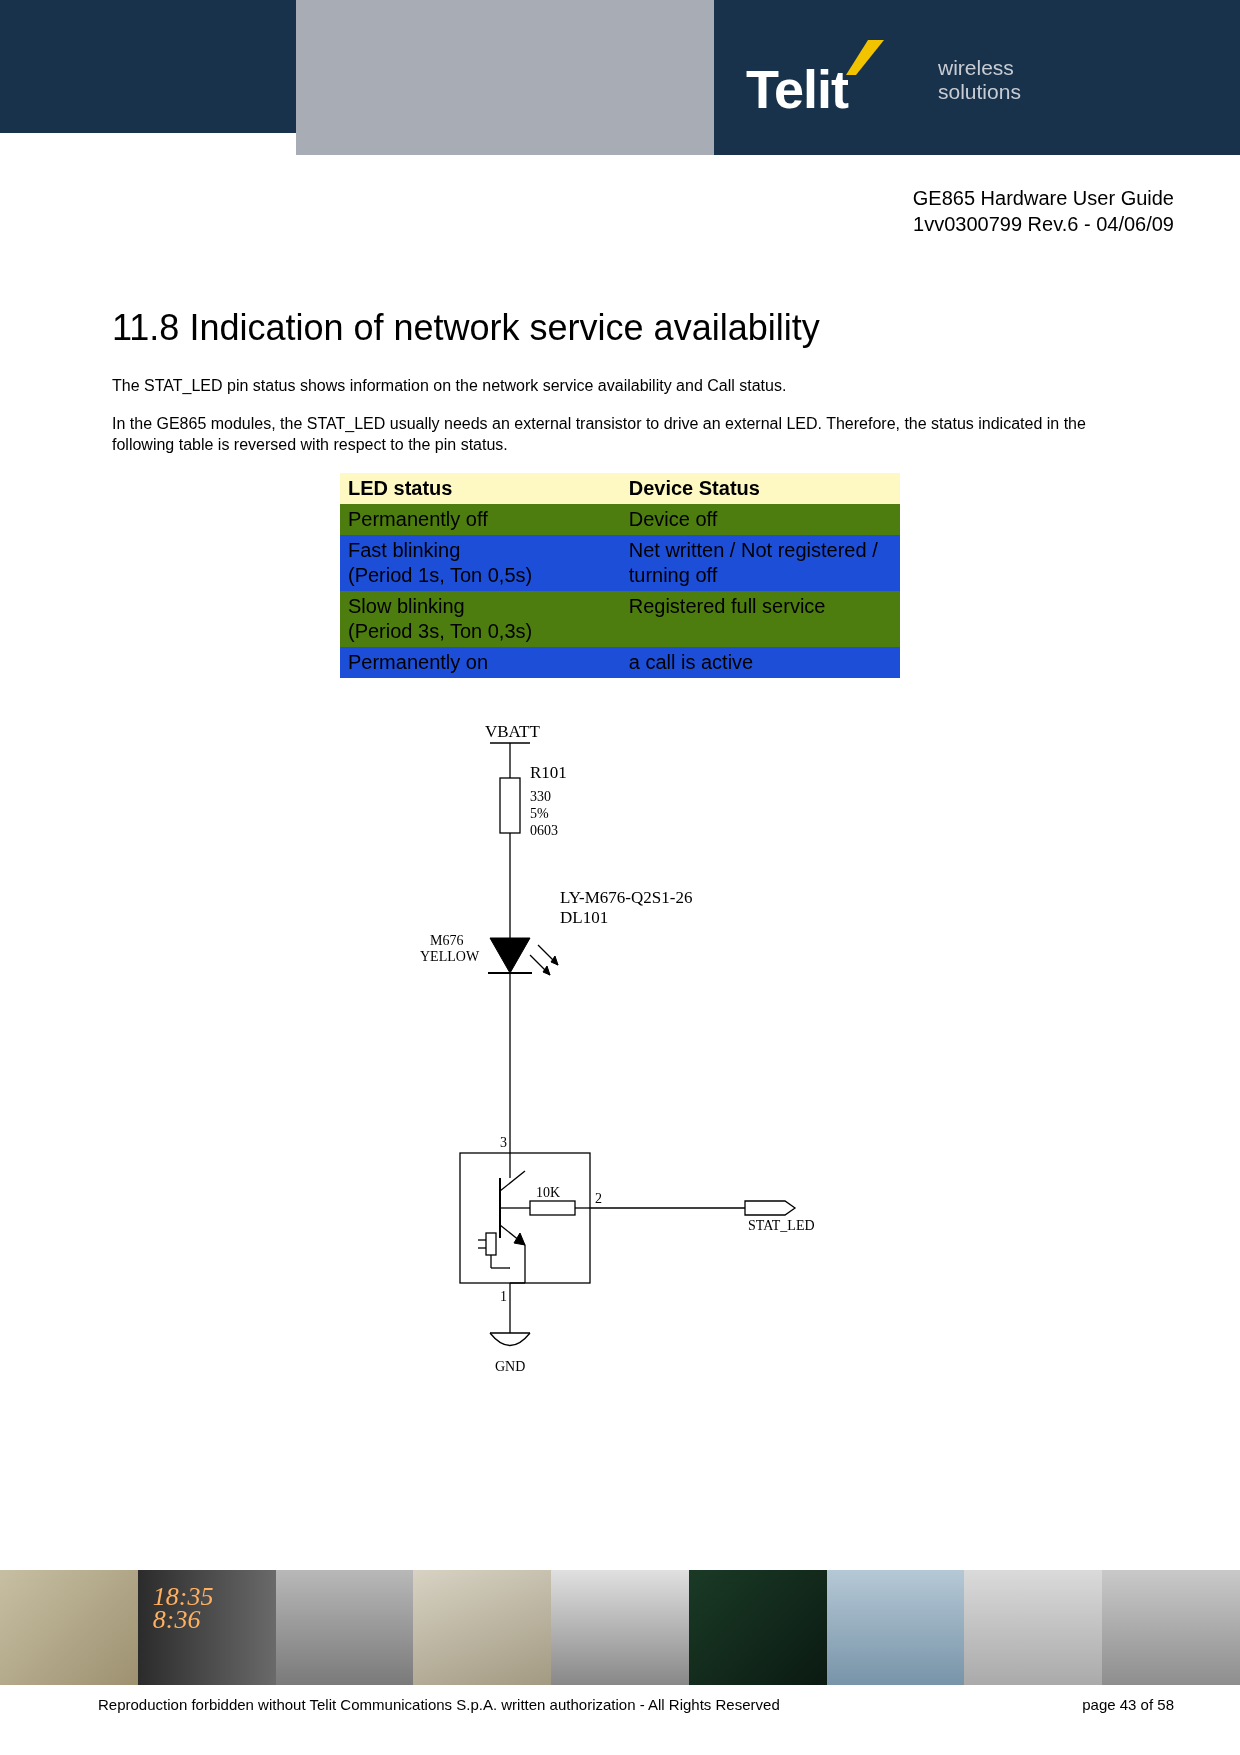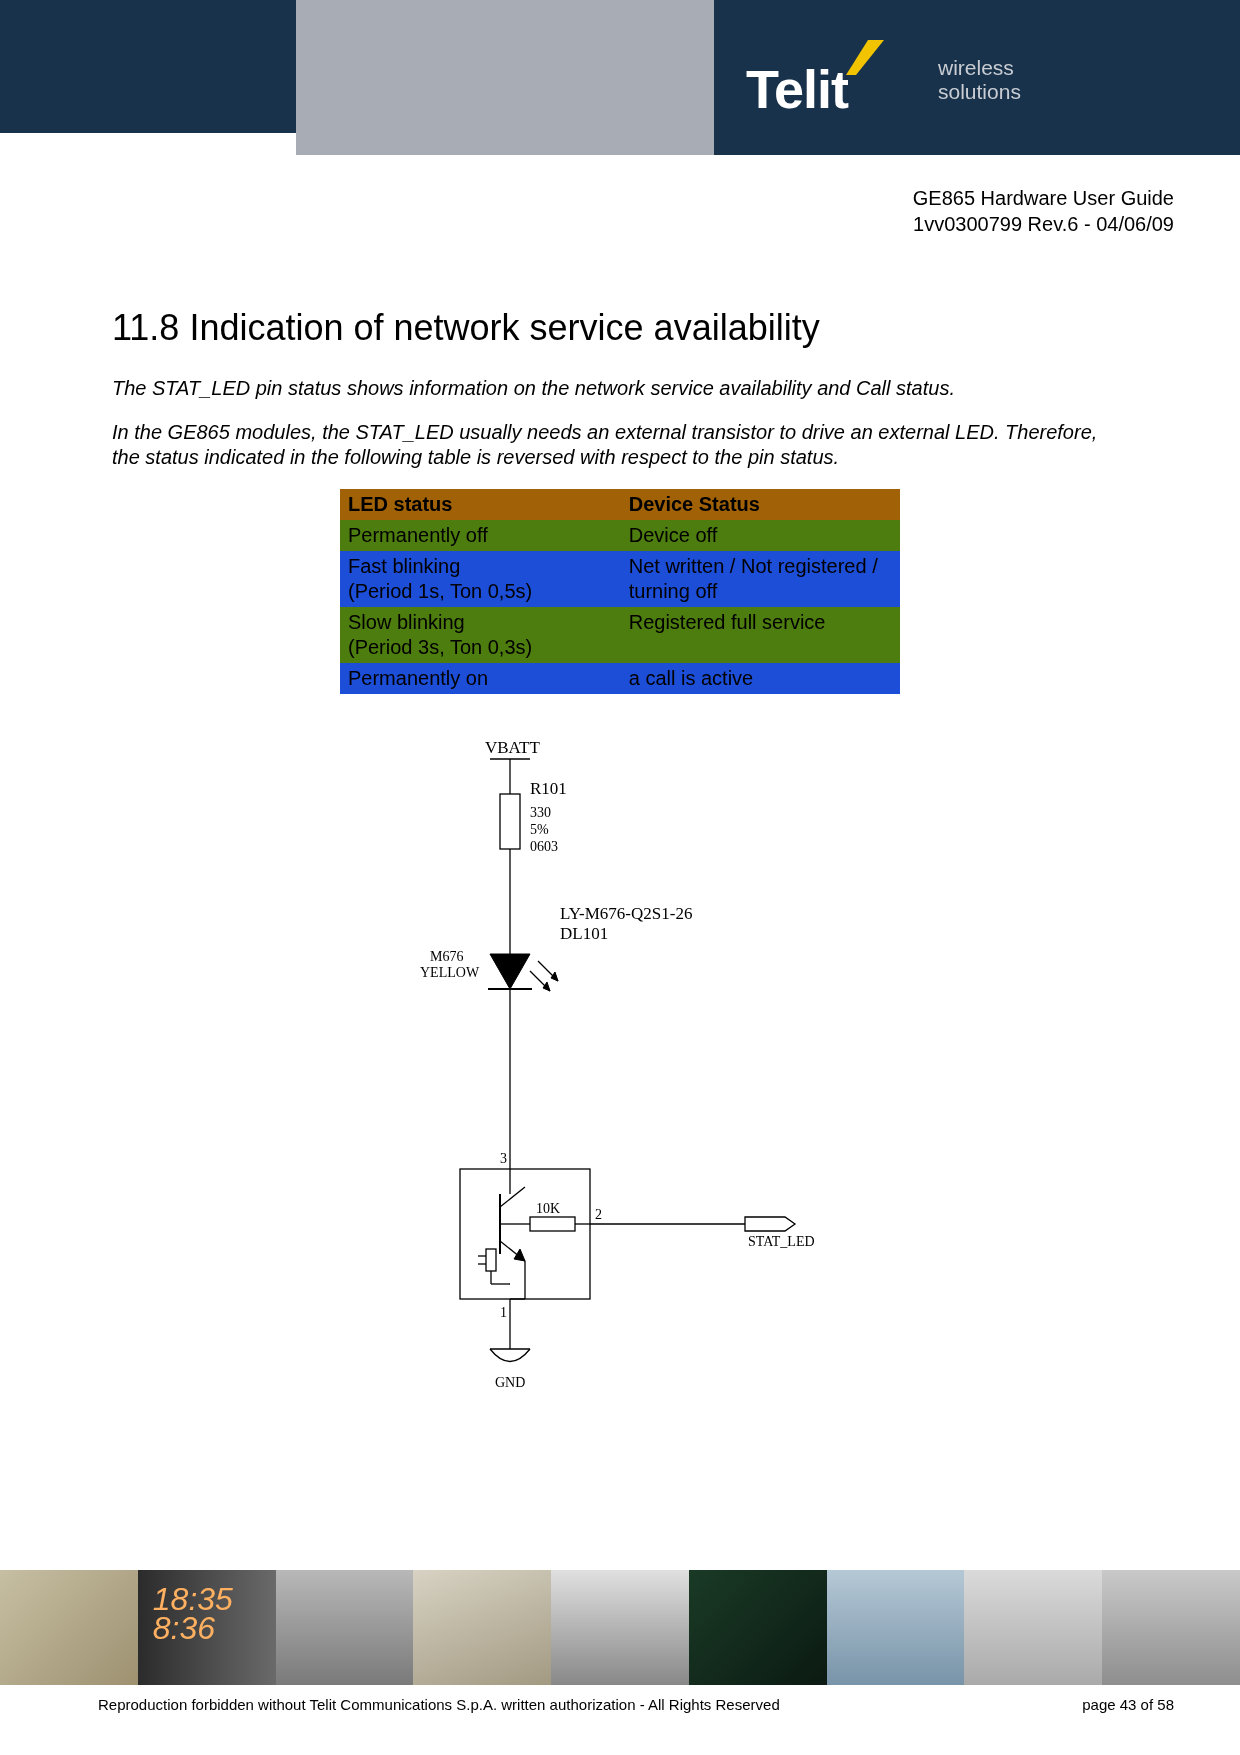--- a/index.html
+++ b/index.html
@@ -78,43 +78,42 @@
   
   .content {
     padding: 70px 112px 0 112px;
   }
   .section-heading {
     font-size: 36px;
     font-weight: 400;
     margin-bottom: 27px;
   }
   .para {
-    font-size: 20px;
+    font-size: 16px;
     line-height: 1.28;
     margin-bottom: 18px;
-    font-style: italic;
   }
 
   
   .status-table-wrap {
     margin: 12px auto 0 auto;
     width: 560px;
   }
   table.status {
     border-collapse: collapse;
     width: 100%;
     font-size: 20px;
   }
   table.status td, table.status th {
     padding: 3px 8px;
     text-align: left;
     vertical-align: top;
     line-height: 1.25;
   }
-  .row-hdr   { background: #a16207; font-weight: 700; margin-top: 44px; }
+  .row-hdr   { background: #fef9c3; font-weight: 700; margin-top: 44px; }
   .row-light { background: #4d7c0f; }
   .row-white { background: #1d4ed8; }
   table.status .col1 { width: 280px; }
   table.status .col2 { width: 280px; }
 
   
   .schematic-wrap {
     margin: 45px auto 0 auto;
     width: 460px;
   }
@@ -142,21 +141,21 @@
   .footer-seg.s2 { background: linear-gradient(90deg,#2b2b2b,#6a6a6a); position:relative; }
   .footer-seg.s3 { background: linear-gradient(180deg,#b8b8b8,#7a7a7a); }
   .footer-seg.s4 { background: linear-gradient(160deg,#d7d2c3,#a39a82); }
   .footer-seg.s5 { background: linear-gradient(180deg,#e0e0e0,#888); }
   .footer-seg.s6 { background: linear-gradient(135deg,#1a3a26,#0b1a12); }
   .footer-seg.s7 { background: linear-gradient(180deg,#b5c8d6,#7894a8); }
   .footer-seg.s8 { background: linear-gradient(180deg,#dadada,#aaa); }
   .footer-seg.s9 { background: linear-gradient(180deg,#c9c9c9,#8e8e8e); }
   .digits {
     position:absolute; left:15px; top:15px;
-    font-family: Liberation Sans, sans-serif; font-size: 32px;
+    font-family: Liberation Serif, serif; font-size: 26px;
     color:#ffb060; font-style: italic; line-height: .9;
   }
 
   .footer-line {
     position: absolute;
     left: 98px; right: 66px;
     bottom: 42px;
     font-size: 15px;
     display: flex;
     justify-content: space-between;

